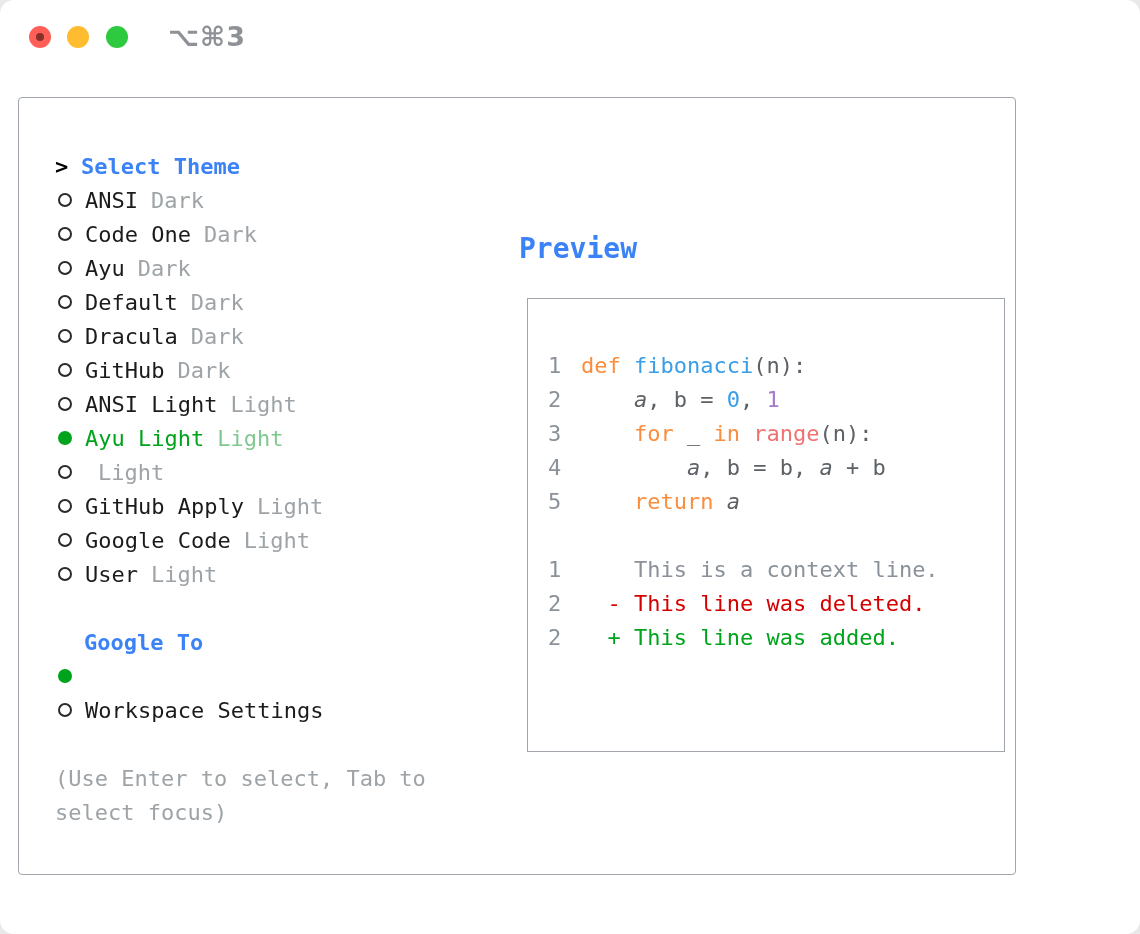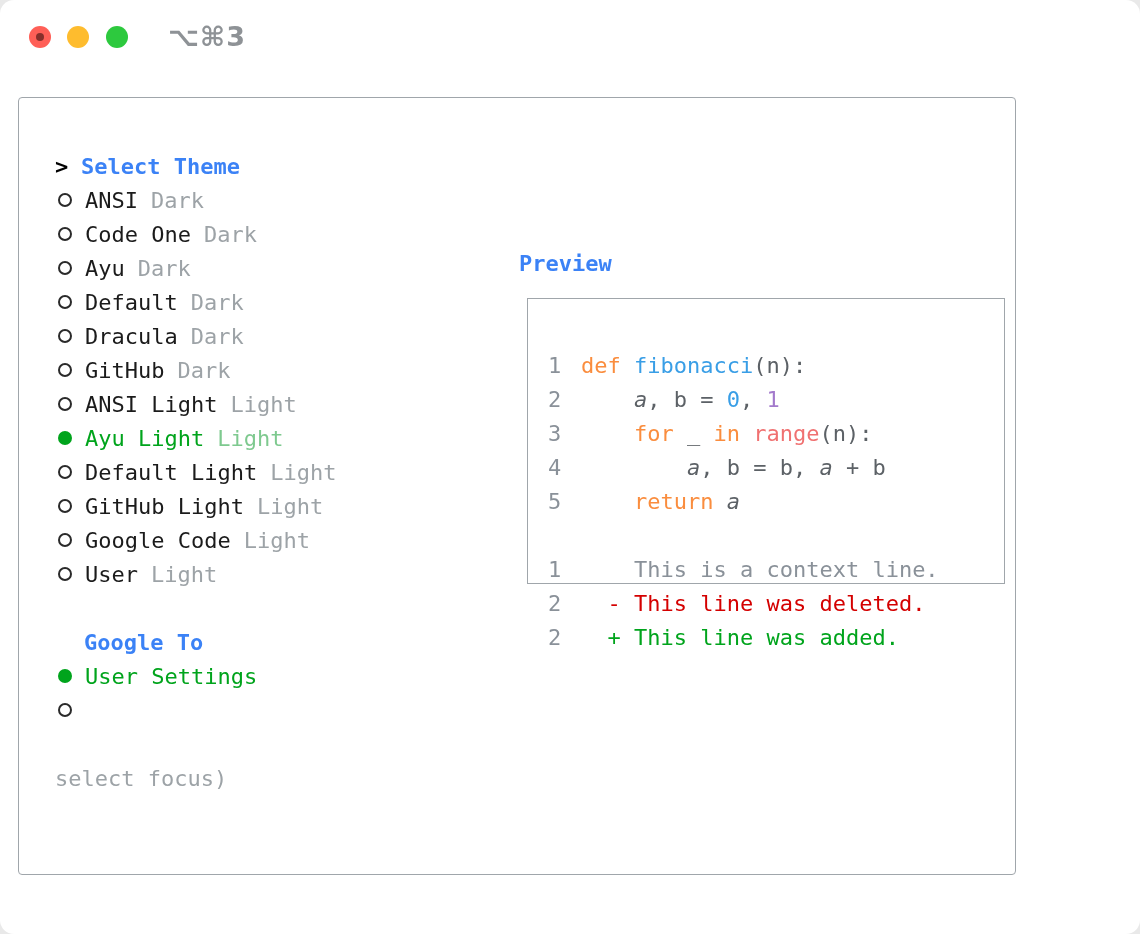--- a/index.html
+++ b/index.html
@@ -39,23 +39,23 @@
     box-sizing:border-box;margin:0 13px 0 3px;flex:none;background:transparent;
   }
   .radio.sel{border:none;background:var(--green);}
   .nm{color:var(--text);}
   .nm.sel-nm{color:var(--green);}
   .vr{color:var(--muted);margin-left:13px;}
   .vr.sel-vr{color:var(--green-muted);}
   .apply-title-row{padding-left:29px;}
   .help{color:var(--muted);}
   
-  .preview-title{position:absolute;left:500px;top:149px;height:34px;line-height:34px;font-size:22px;}
+  .preview-title{position:absolute;left:500px;top:134px;height:34px;line-height:34px;font-size:28px;}
   .preview-box{
-    position:absolute;left:508px;top:200px;width:478px;height:286px;
+    position:absolute;left:508px;top:200px;width:478px;height:454px;
     border:1.5px solid #a0a6ab;background:#fff;box-sizing:border-box;
   }
   .plines{position:absolute;left:20px;top:50px;font-size:22px;line-height:34px;white-space:pre;}
   .pline{height:34px;}
   .ln{display:inline-block;width:33px;color:var(--ctx);}
   .tok-keyword{color:var(--kw);}
   .tok-function{color:var(--fn);}
   .tok-builtin{color:var(--bi);}
   .tok-num_blue{color:var(--nb);}
   .tok-num_purple{color:var(--np);}
@@ -86,39 +86,40 @@
 
       <div id="theme-list">
           <div class="row"><span class="radio"></span><span class="nm">ANSI</span><span class="vr">Dark</span></div>
           <div class="row"><span class="radio"></span><span class="nm">Code One</span><span class="vr">Dark</span></div>
           <div class="row"><span class="radio"></span><span class="nm">Ayu</span><span class="vr">Dark</span></div>
           <div class="row"><span class="radio"></span><span class="nm">Default</span><span class="vr">Dark</span></div>
           <div class="row"><span class="radio"></span><span class="nm">Dracula</span><span class="vr">Dark</span></div>
           <div class="row"><span class="radio"></span><span class="nm">GitHub</span><span class="vr">Dark</span></div>
           <div class="row"><span class="radio"></span><span class="nm">ANSI Light</span><span class="vr">Light</span></div>
           <div class="row"><span class="radio sel"></span><span class="nm sel-nm">Ayu Light</span><span class="vr sel-vr">Light</span></div>
-          <div class="row"><span class="radio"></span><span class="nm">Default Light</span><span class="vr">Light</span></div>
-          <div class="row"><span class="radio"></span><span class="nm">GitHub Light</span><span class="vr">Light</span></div>
+          <div class="row"><span class="radio"></span><span class="vr">Light</span></div>
+          <div class="row"><span class="radio"></span><span class="nm">GitHub Apply</span><span class="vr">Light</span></div>
           <div class="row"><span class="radio"></span><span class="nm">Google Code</span><span class="vr">Light</span></div>
           <div class="row"><span class="radio"></span><span class="nm">User</span><span class="vr">Light</span></div>
         </div>
 
       <div class="row"></div>
 
       <div class="row apply-title-row">
         <span class="section-title">Google To</span>
       </div>
 
       <div id="apply-options">
-          <div class="row"><span class="radio sel"></span><span class="nm sel-nm">User Settings</span></div>
-          <div class="row"><span class="radio"></span></div>
+          <div class="row"><span class="radio sel"></span></div>
+          <div class="row"><span class="radio"></span><span class="nm">Workspace Settings</span></div>
         </div>
 
       <div class="row"></div>
 
+      <div class="row help">(Use Enter to select, Tab to</div>
       <div class="row help">select focus)</div>
     </div>
 
     <div class="preview-title section-title">Preview</div>
 
     <div class="preview-box">
       <div class="plines" id="preview-lines"><div class="pline"><span class="ln">1</span><span class="tok tok-keyword">def</span><span class="tok tok-plain"> </span><span class="tok tok-function">fibonacci</span><span class="tok tok-plain">(n):</span></div><div class="pline"><span class="ln">2</span><span class="tok tok-plain">    </span><span class="tok tok-var">a</span><span class="tok tok-plain">, b = </span><span class="tok tok-num_blue">0</span><span class="tok tok-plain">, </span><span class="tok tok-num_purple">1</span></div><div class="pline"><span class="ln">3</span><span class="tok tok-plain">    </span><span class="tok tok-keyword">for</span><span class="tok tok-plain"> _ </span><span class="tok tok-keyword">in</span><span class="tok tok-plain"> </span><span class="tok tok-builtin">range</span><span class="tok tok-plain">(n):</span></div><div class="pline"><span class="ln">4</span><span class="tok tok-plain">        </span><span class="tok tok-var">a</span><span class="tok tok-plain">, b = b, </span><span class="tok tok-var">a</span><span class="tok tok-plain"> + b</span></div><div class="pline"><span class="ln">5</span><span class="tok tok-plain">    </span><span class="tok tok-keyword">return</span><span class="tok tok-plain"> </span><span class="tok tok-var">a</span></div><div class="pline"><span class="ln"></span></div><div class="pline"><span class="ln">1</span><span class="tok tok-context">    This is a context line.</span></div><div class="pline"><span class="ln">2</span><span class="tok tok-deleted">  - This line was deleted.</span></div><div class="pline"><span class="ln">2</span><span class="tok tok-added">  + This line was added.</span></div></div>
     </div>
 
   </div>

